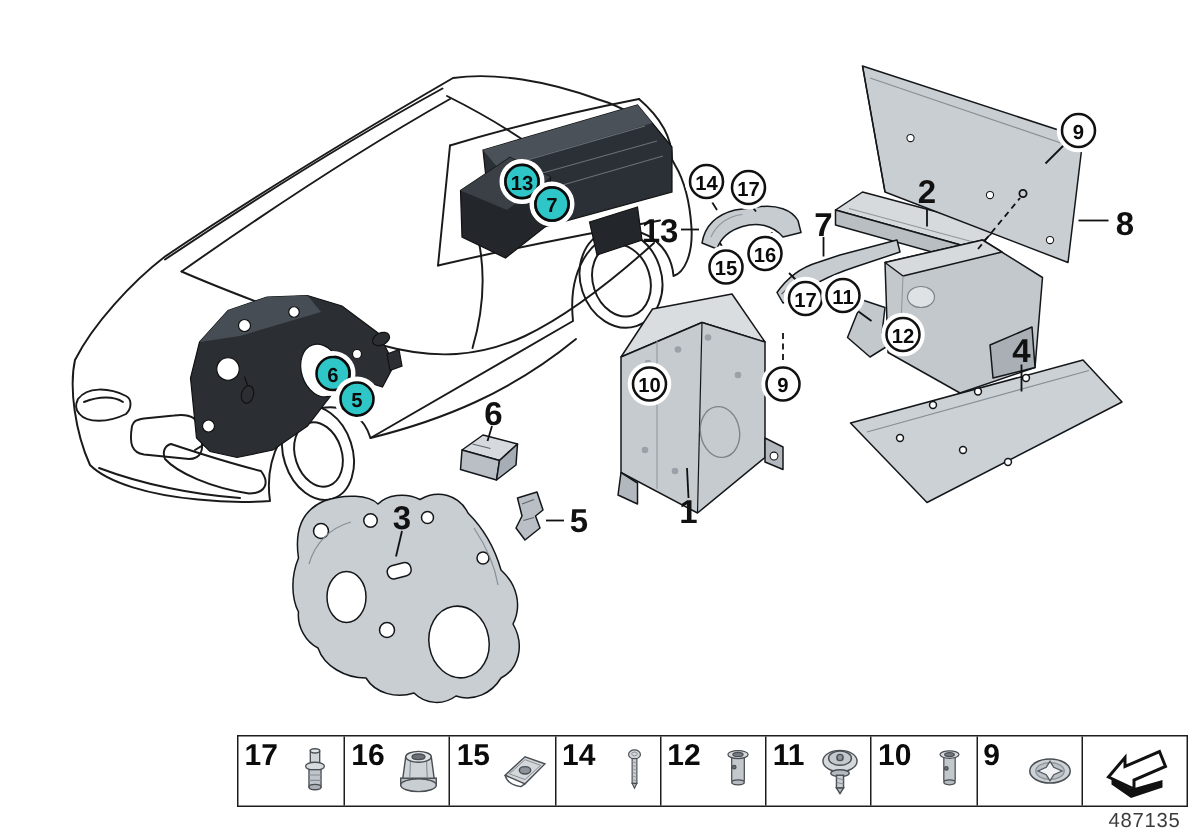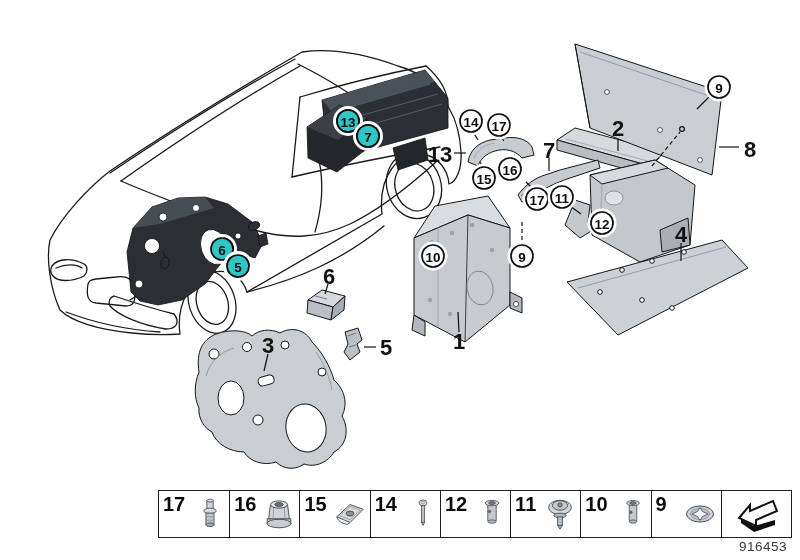--- a/index.html
+++ b/index.html
@@ -417,15 +417,15 @@
   </div>
 
   <div class="cell" style="justify-content:center;">
     <svg width="48" height="44" viewBox="0 0 48 44">
       <polygon points="8,27 21,34 42,28 42,33 21,40 8,31" fill="#111"></polygon>
       <polygon points="6,26 17,13 17,19 40,9 44,19 23,28 23,34" fill="#fff" stroke="#111" stroke-width="2" stroke-linejoin="miter"></polygon>
     </svg>
   </div>
 </div>
 
-<div class="diagram-number">916453</div>
+<div class="diagram-number">487135</div>
 
 </div>
 
 </body></html>

